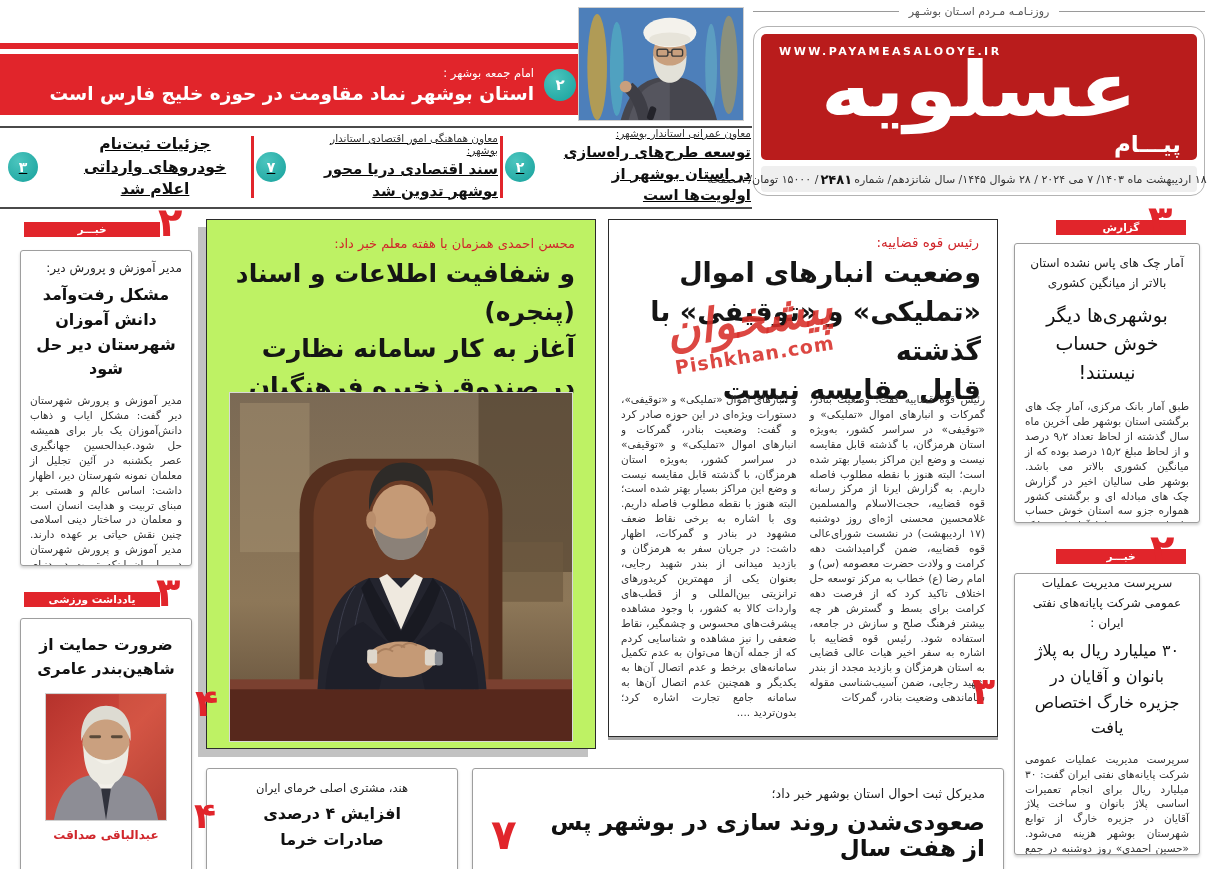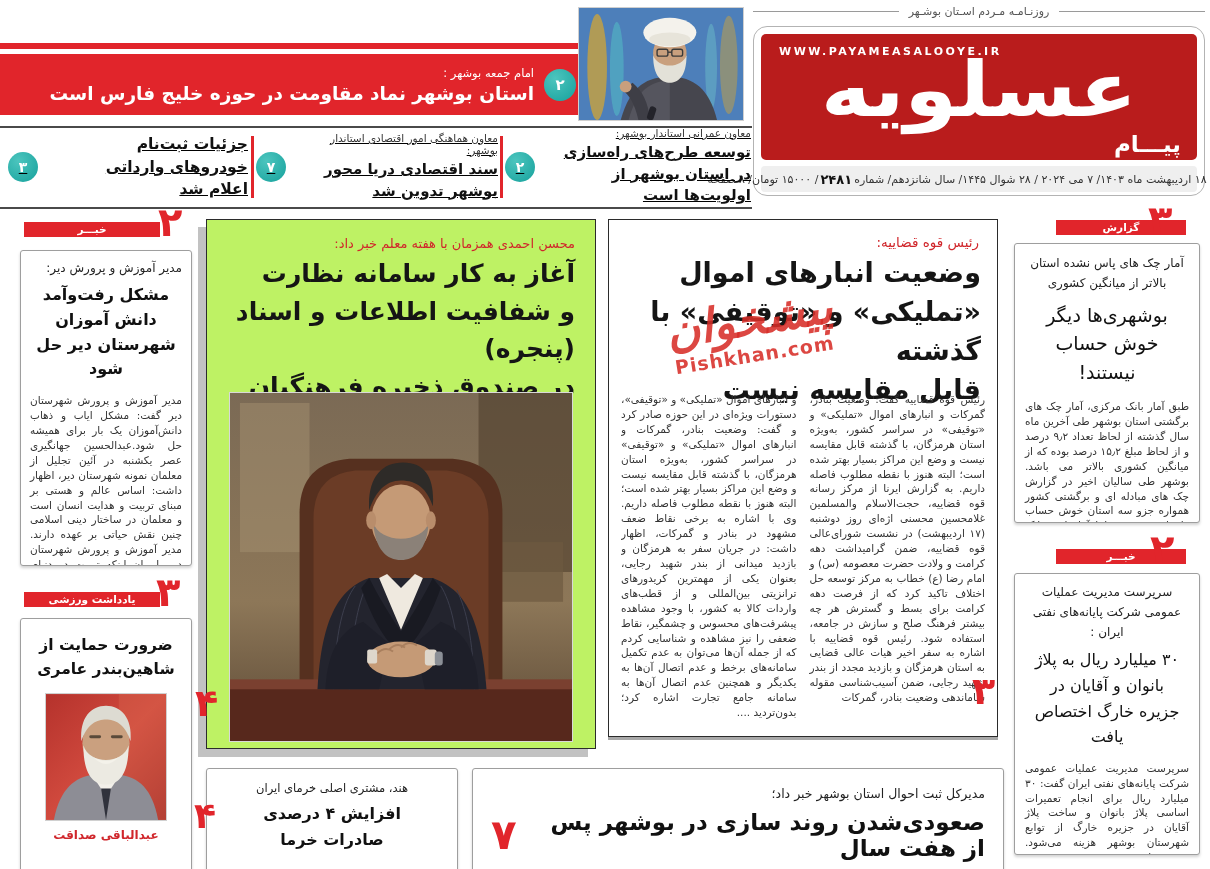--- a/index.html
+++ b/index.html
@@ -39,21 +39,21 @@
   .cleric svg { display:block; width:100%; height:100%; }
 
   .hline { background:#4a4a4a; height:2px; }
 
   
   .strip-item { top:134px; height:66px; display:flex; align-items:center; gap:24px;text-decoration:underline; }
   .strip-item .circle { width:30px; height:30px; font-size:14px; }
   .strip-text { flex:1; text-align:right; }
   .strip-kicker { font-size:10.5px; color:#333; margin-bottom:3px; }
   .strip-title { font-size:15px; font-weight:bold; color:#111; line-height:1.45; }
-  .strip-item.centered .strip-title { text-align:right; font-size:15.5px; }
+  .strip-item.centered .strip-title { text-align:center; font-size:15.5px; }
   .vdiv { top:136px; width:3px; height:62px; background:#e1252b; }
 
   
   .sec-bar { height:15px; background:#e1252b; color:#fff; font-size:10.5px; font-weight:bold;
              display:flex; align-items:center; justify-content:center; padding-bottom:1px; }
   .sec-num { font-size:40px; font-weight:bold; color:#e1252b; line-height:1; }
 
   
   .nbox { background:#fff; border:1px solid #9e9e9e; border-radius:3px; overflow:hidden;
           box-shadow:0 2px 3px rgba(0,0,0,0.18); }
@@ -220,22 +220,22 @@
         <rect x="66" y="42" width="12" height="3" rx="1.5" fill="#5a4a3a"></rect>
         <path d="M48 64 Q61 72 74 64 Q61 78 48 64 Z" fill="#f4f2ea"></path>
       </svg>
     </div>
     <div class="sports-caption">عبدالباقی صداقت</div>
   </div>
 
   <div class="abs cbox">
     <div class="kicker-r">محسن احمدی همزمان با هفته معلم خبر داد:</div>
     <div class="c-title">
+      <div>و شفافیت اطلاعات و اسناد (پنجره)</div>
       <div>آغاز به کار سامانه نظارت</div>
-      <div>و شفافیت اطلاعات و اسناد (پنجره)</div>
       <div>در صندوق ذخیره فرهنگیان</div>
     </div>
     <div class="c-photo">
       <svg viewBox="0 0 344 350">
         <defs>
           <linearGradient id="bgf" x1="0" y1="0" x2="0" y2="1">
             <stop offset="0" stop-color="#7b6a55"></stop>
               <stop offset="0.6" stop-color="#8d7758"></stop>
               <stop offset="1" stop-color="#5d4a36"></stop>
           </linearGradient>
@@ -297,21 +297,21 @@
 
   <div class="abs nbox" style="left:1014px; top:243px; width:186px; height:280px; padding:10px 10px;">
     <div class="rc-kicker">آمار چک های پاس نشده استان بالاتر از میانگین کشوری</div>
     <div class="rc-title" style="font-size:19px; line-height:1.5; margin-top:7px;">بوشهری‌ها دیگر خوش حساب نیستند!</div>
     <div class="rc-body" style="margin-top:13px;">طبق آمار بانک مرکزی، آمار چک های برگشتی استان بوشهر طی آخرین ماه سال گذشته از لحاظ تعداد ۹٫۲ درصد و از لحاظ مبلغ ۱۵٫۲ درصد بوده که از میانگین کشوری بالاتر می باشد. بوشهر طی سالیان اخیر در گزارش چک های مبادله ای و برگشتی کشور همواره جزو سه استان خوش حساب قلمداد می شده، اما آمار اخیر بانک مرکزی که ....</div>
   </div>
 
   <div class="abs sec-bar" style="left:1056px; top:549px; width:130px;">خبـــر</div>
   <div class="abs sec-num" style="left:1150px; top:529px;">۲</div>
 
-  <div class="abs nbox" style="left:1014px; top:573px; width:186px; height:282px; padding:9px 10px;">
+  <div class="abs nbox" style="left:1014px; top:573px; width:186px; height:282px; padding:0 10px;">
     <div class="rc-kicker">سرپرست مدیریت عملیات عمومی شرکت پایانه‌های نفتی ایران :</div>
     <div class="rc-title" style="font-size:16px; line-height:1.6; margin-top:5px; padding:0 6px;">۳۰ میلیارد ریال به پلاژ بانوان و آقایان در جزیره خارگ اختصاص یافت</div>
     <div class="rc-body" style="margin-top:11px;">سرپرست مدیریت عملیات عمومی شرکت پایانه‌های نفتی ایران گفت: ۳۰ میلیارد ریال برای انجام تعمیرات اساسی پلاژ بانوان و ساخت پلاژ آقایان در جزیره خارگ از توابع شهرستان بوشهر هزینه می‌شود. «حسین احمدی» روز دوشنبه در جمع خبرنگاران اظهار کرد: شرکت پایانه‌های نفتی اهتمام جدی به مسوولیت‌های اجتماعی مناطق پیرامونی دارد ....</div>
   </div>
 
   <div class="abs nbox" style="left:206px; top:768px; width:252px; height:110px; padding:12px 10px;">
     <div class="bt-kicker" style="text-align:center;">هند، مشتری اصلی خرمای ایران</div>
     <div class="bt-title" style="font-size:16px; line-height:1.65; text-align:center; margin:6px auto 0; width:150px;">افزایش ۴ درصدی صادرات خرما</div>
   </div>
   <div class="num-overlay" style="left:194px; top:798px; font-size:36px;">۴</div>

